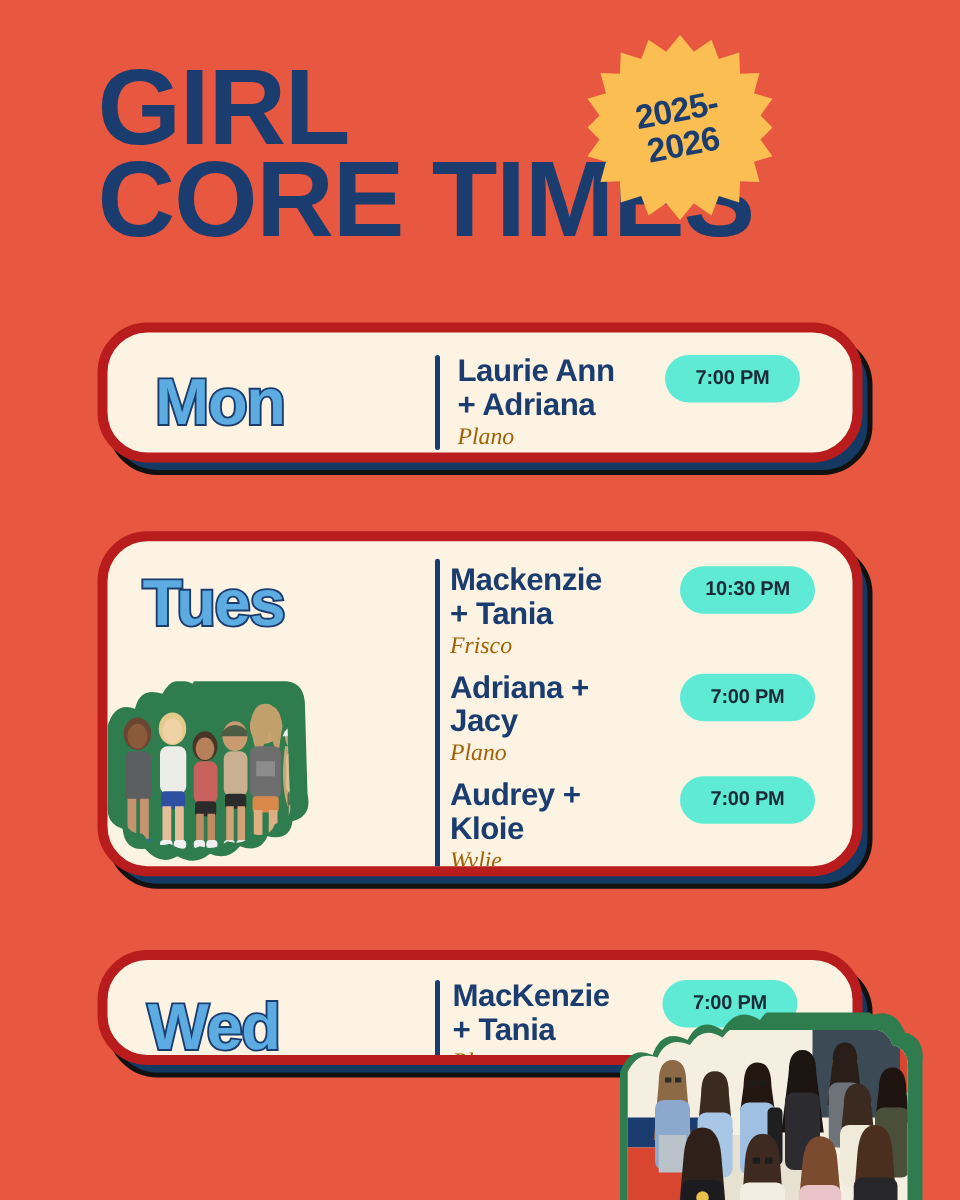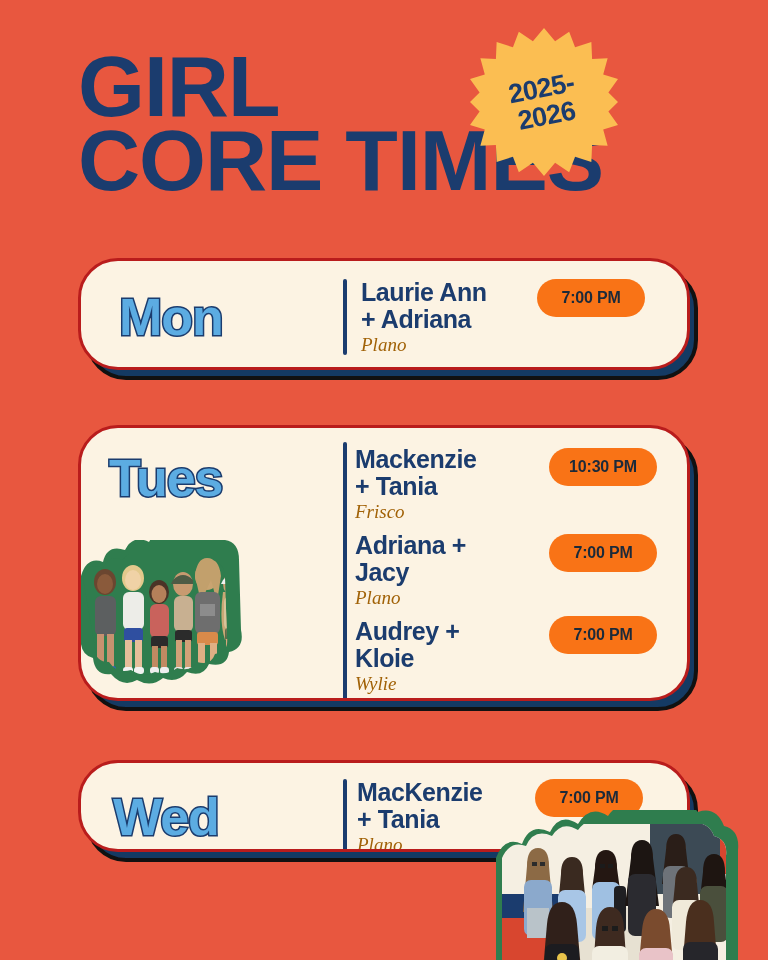--- a/index.html
+++ b/index.html
@@ -49,21 +49,21 @@
   }
 
   
   .card-wrap { position:absolute; }
   .card-shadow {
     position:absolute; left:8px; top:10px; width:100%; height:100%;
     background:#143A63; border:4px solid #111; border-radius:40px;
   }
   .card {
     position:absolute; left:0; top:0; width:100%; height:100%;
-    background:#FCF3E3; border:3px solid #b91c1c; border-radius:40px;
+    background:#FCF3E3; border:8px solid #b91c1c; border-radius:40px;
     overflow:hidden;
   }
 
   .day-label {
     position:absolute;
     color:#5CACE2;
     font-weight:bold;
     -webkit-text-stroke:3px #1B3C6E;
     paint-order:stroke fill;
     letter-spacing:-1px;
@@ -79,21 +79,21 @@
     color:#1B3C6E; font-weight:bold; font-size:25px; line-height:1.06;
     letter-spacing:-0.4px; white-space:pre-line;
   }
   .entry-loc {
     color:#a16207; font-family:"Liberation Serif", serif;
     font-style:italic; font-size:19px; margin-top:2px;
   }
 
   .time-pill {
     position:absolute;
-    background:#f97316; color:#1B2A3A;
+    background:#5eead4; color:#1B2A3A;
     font-weight:bold; font-size:16px;
     border-radius:22px;
     height:38px; min-width:108px;
     display:flex; align-items:center; justify-content:center;
     padding:0 14px;
     letter-spacing:-0.2px;
   }
 
   
   .photo-blob { position:absolute; }

